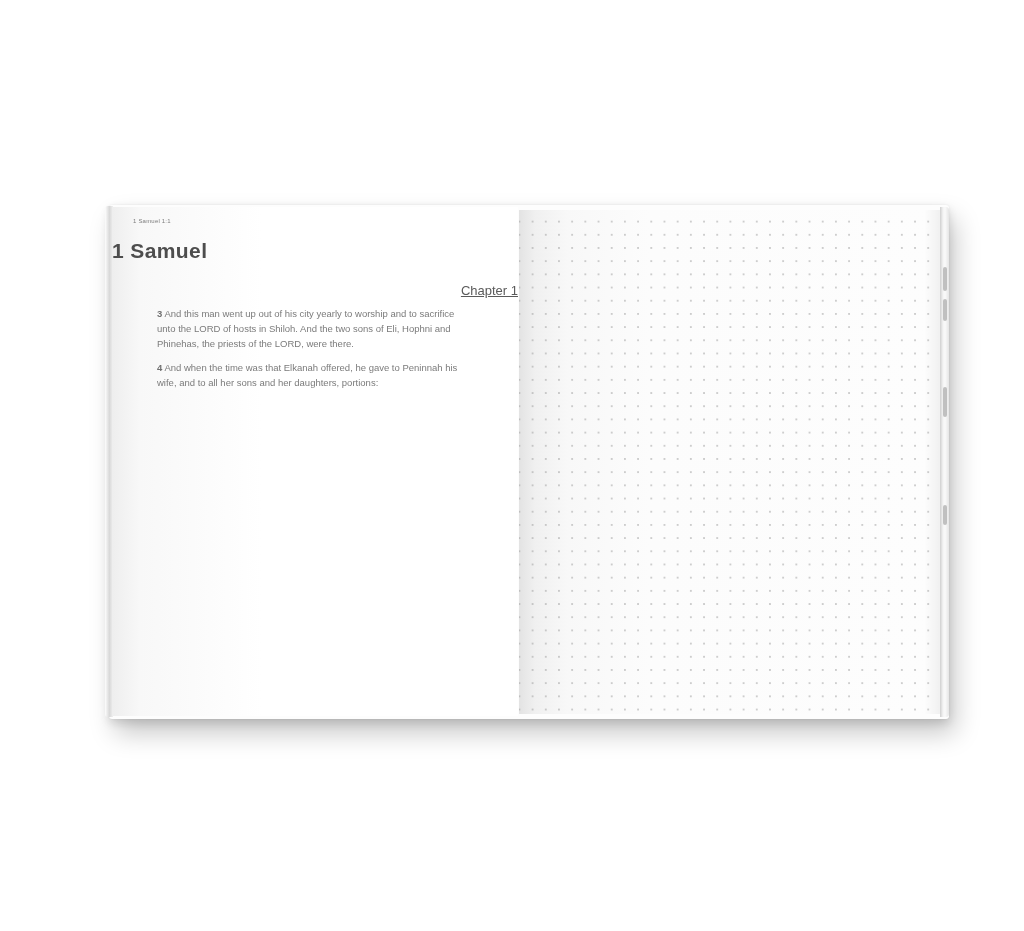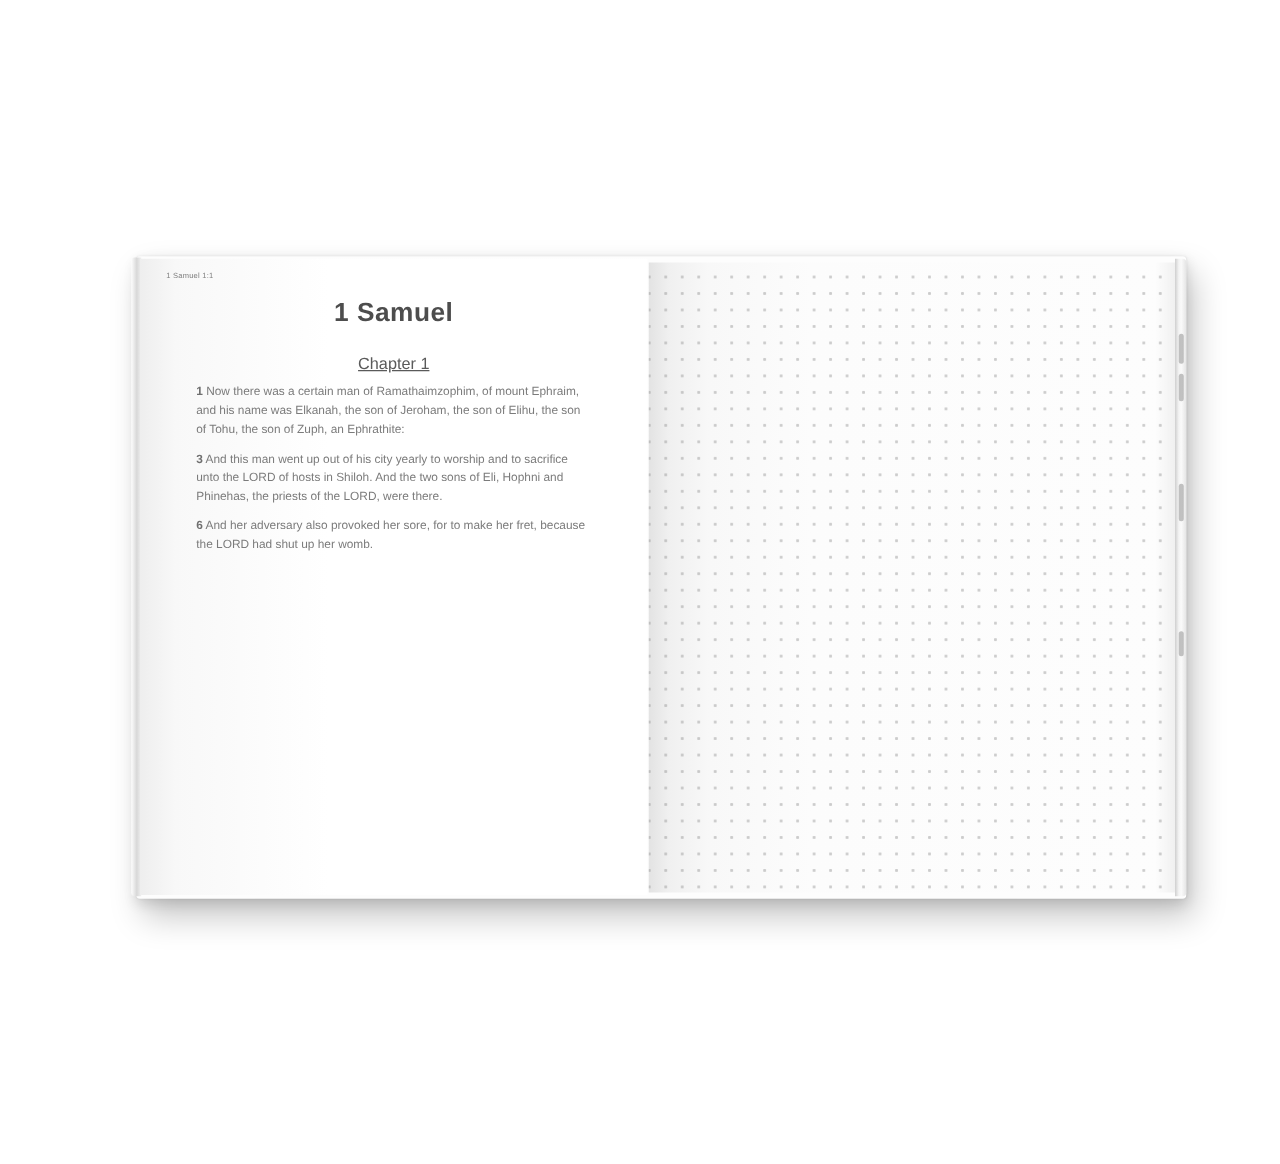--- a/index.html
+++ b/index.html
@@ -51,25 +51,25 @@
   .edge-mark.m2{top:92px;height:22px;}
   .edge-mark.m3{top:180px;height:30px;}
   .edge-mark.m4{top:298px;height:20px;}
 
   
   .page-header{
     position:absolute;left:21px;top:11px;
     font-size:6px;color:#7d7d7d;letter-spacing:0.2px;
   }
   .book-title{
-    position:absolute;top:32px;left:0;width:100%;text-align:center;
+    position:absolute;top:32px;left:0;width:100%;text-align:left;
     font-size:21px;font-weight:bold;color:#4d4d4d;letter-spacing:0.4px;
   }
   .chapter-heading{
-    position:absolute;top:76px;left:0;width:100%;text-align:center;
+    position:absolute;top:76px;left:0;width:100%;text-align:right;
     font-size:13px;color:#5a5a5a;text-decoration:underline;
   }
   .verses{
     position:absolute;left:45px;right:45px;top:99px;
     font-size:9.5px;line-height:15px;color:#7b7b7b;
     text-align:left;
   }
   .verse{margin:0 0 8.5px 0;}
   .verse-num{font-weight:bold;color:#6f6f6f;}
 </style>
@@ -82,23 +82,22 @@
   <div class="cover-edge-left"></div>
 
   <div class="page-left">
     <div class="page-header">1 Samuel 1:1</div>
 
     <div class="book-title">1 Samuel</div>
 
     <div class="chapter-heading">Chapter 1</div>
 
     <div class="verses">
-      <p class="verse"><span class="verse-num">1</span> <span>Now there was a certain man of Ramathaimzophim, of mount Ephraim, and his name was Elkanah, the son of Jeroham, the son of Elihu, the son of Tohu, the son of Zuph, an Ephrathite:</span></p>
       <p class="verse"><span class="verse-num">3</span> <span>And this man went up out of his city yearly to worship and to sacrifice unto the LORD of hosts in Shiloh. And the two sons of Eli, Hophni and Phinehas, the priests of the LORD, were there.</span></p>
-      <p class="verse"><span class="verse-num">6</span> <span>And her adversary also provoked her sore, for to make her fret, because the LORD had shut up her womb.</span></p>
+      <p class="verse"><span class="verse-num">4</span> <span>And when the time was that Elkanah offered, he gave to Peninnah his wife, and to all her sons and her daughters, portions:</span></p>
     </div>
   </div>
 
   <div class="page-right"></div>
 
   <div class="page-edges-right">
     <div class="edge-mark m1"></div>
     <div class="edge-mark m2"></div>
     <div class="edge-mark m3"></div>
     <div class="edge-mark m4"></div>

